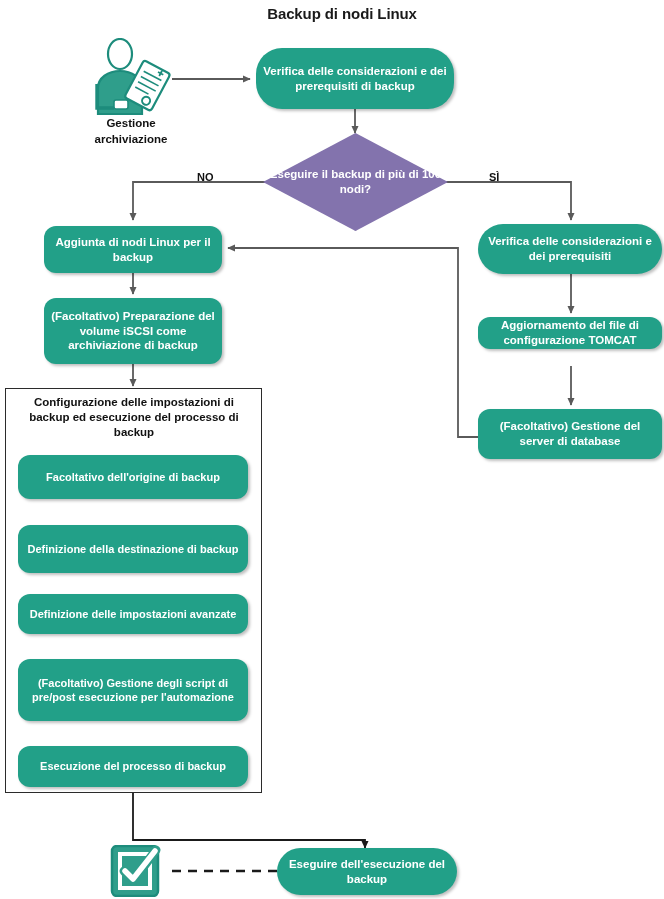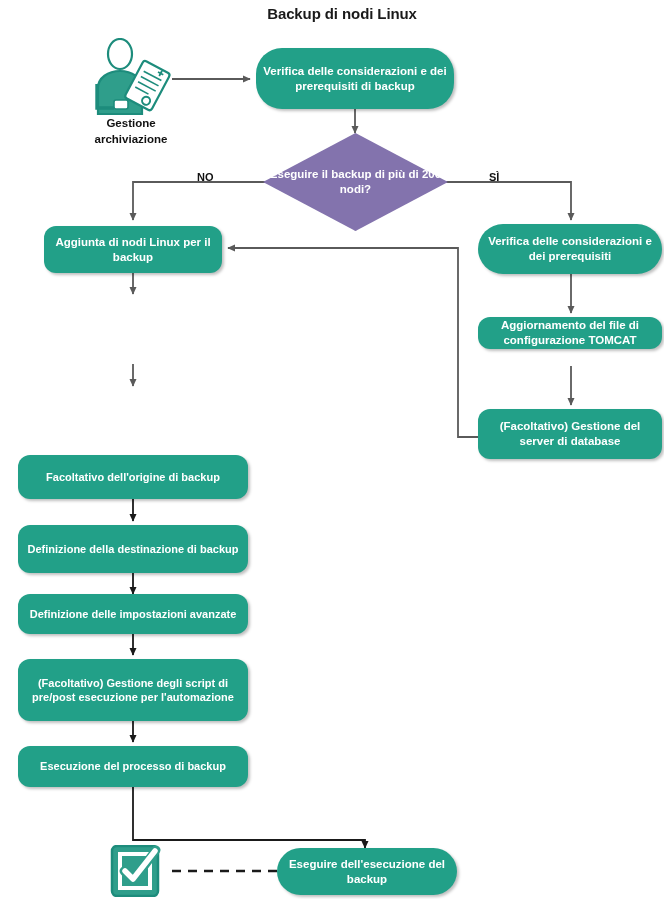--- a/index.html
+++ b/index.html
@@ -206,35 +206,39 @@
   </div>
   <div class="actor-caption" style="left:61px; top:116px;">
     <span>Gestione</span><br>
     <span>archiviazione</span>
   </div>
 
   <div class="node pill" style="left:256px; top:48px; width:198px; height:61px;">Verifica delle considerazioni e dei prerequisiti di backup</div>
 
   <div class="diamond-wrap" style="left:263px; top:133px; width:185px; height:98px;">
     <div class="diamond-shape"></div>
-    <div class="diamond-label">Eseguire il backup di più di 200 nodi?</div>
+    <div class="diamond-label">Eseguire il backup di più di 100 nodi?</div>
   </div>
 
   <div class="edge-label" style="left:197px; top:171px;">NO</div>
   <div class="edge-label" style="left:489px; top:171px;">SÌ</div>
 
   <div class="node rect" style="left:44px; top:226px; width:178px; height:47px;">Aggiunta di nodi Linux per il backup</div>
 
+  <div class="node rect" style="left:44px; top:298px; width:178px; height:66px;">(Facoltativo) Preparazione del volume iSCSI come archiviazione di backup</div>
 
   <div class="node pill" style="left:478px; top:224px; width:184px; height:50px;">Verifica delle considerazioni e dei prerequisiti</div>
 
   <div class="node rect" style="left:478px; top:317px; width:184px; height:32px;">Aggiornamento del file di configurazione TOMCAT</div>
 
   <div class="node rect" style="left:478px; top:409px; width:184px; height:50px;">(Facoltativo) Gestione del server di database</div>
 
+  <div class="group-box" style="left:5px; top:388px; width:257px; height:405px;">
+    <div class="group-title">Configurazione delle impostazioni di backup ed esecuzione del processo di backup</div>
+  </div>
 
   <div class="node rect small" style="left:18px; top:455px; width:230px; height:44px;">Facoltativo dell'origine di backup</div>
 
   <div class="node rect small" style="left:18px; top:525px; width:230px; height:48px;">Definizione della destinazione di backup</div>
 
   <div class="node rect small" style="left:18px; top:594px; width:230px; height:40px;">Definizione delle impostazioni avanzate</div>
 
   <div class="node rect small" style="left:18px; top:659px; width:230px; height:62px;">(Facoltativo) Gestione degli script di pre/post esecuzione per l'automazione</div>
 
   <div class="node rect small" style="left:18px; top:746px; width:230px; height:41px;">Esecuzione del processo di backup</div>

